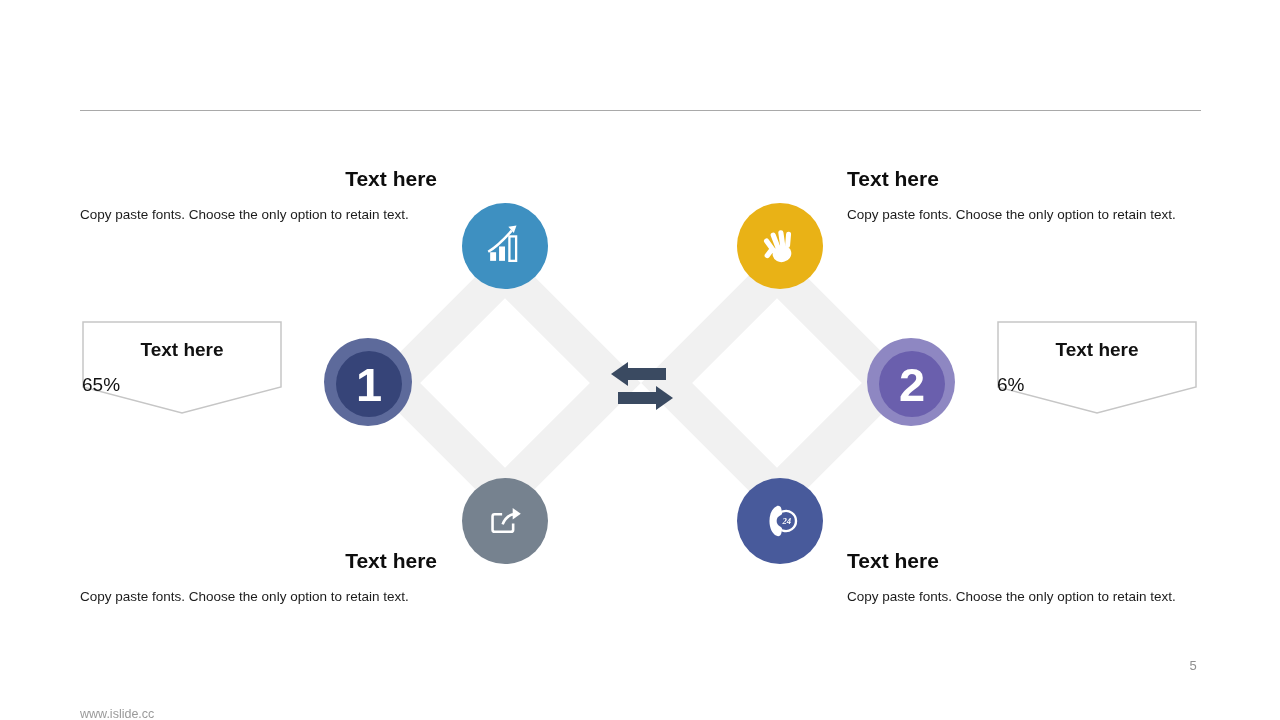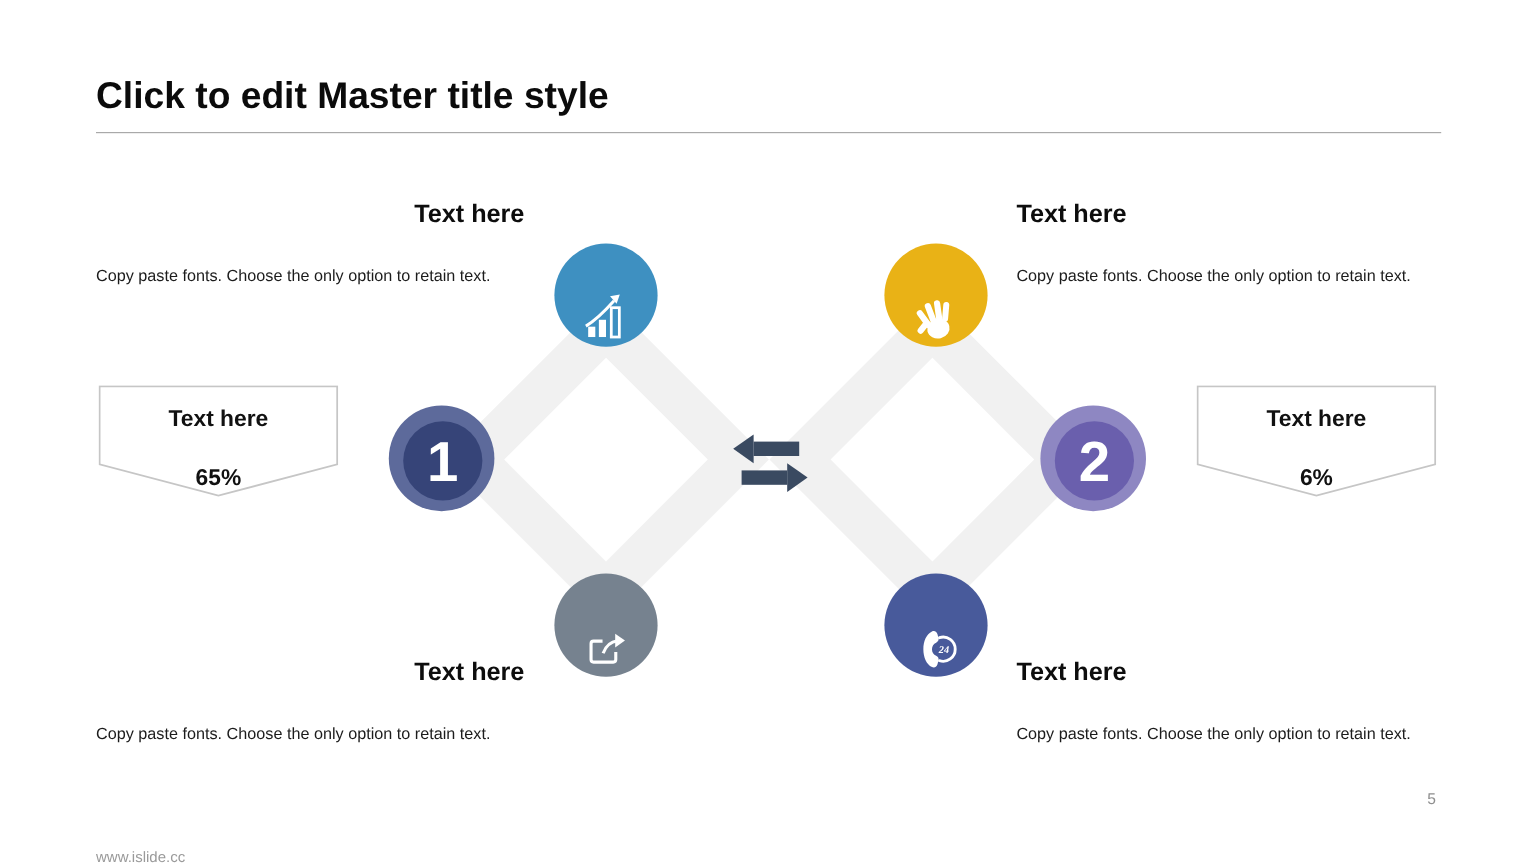--- a/index.html
+++ b/index.html
@@ -9,64 +9,63 @@
 
   .title { position: absolute; left: 80px; top: 62px; font-size: 31px; font-weight: bold; color: #0b0b0b; letter-spacing: 0; }
   .title-rule { position: absolute; left: 80px; top: 110px; width: 1121px; height: 0; border-top: 1px solid #a9a9a9; }
 
   
   .diamond { position: absolute; width: 192px; height: 192px; border: 36px solid rgba(70,70,70,0.075); transform: rotate(45deg); }
   .diamond.left  { left: 409px; top: 287px; }
   .diamond.right { left: 681px; top: 287px; }
 
   
-  .node { position: absolute; width: 86px; height: 86px; border-radius: 50%; display: flex; align-items: flex-end; justify-content: center; font-family: Liberation Serif, serif; }
+  .node { position: absolute; width: 86px; height: 86px; border-radius: 50%; display: flex; align-items: center; justify-content: center; font-family: Liberation Serif, serif; }
   .node svg { width: 46px; height: 46px; }
   .node-chart { left: 462px; top: 203px; }
   .node-hand  { left: 737px; top: 203px; }
   .node-share { left: 462px; top: 478px; }
   .node-phone { left: 737px; top: 478px; }
 
   
   .step { position: absolute; width: 88px; height: 88px; border-radius: 50%; }
   .step-inner { position: absolute; left: 12px; top: 13px; width: 66px; height: 66px; border-radius: 50%;
                 display: flex; align-items: center; justify-content: center;
                 color: #fff; font-size: 47px; font-weight: bold; }
   .step-1 { left: 324px; top: 338px; }
   .step-2 { left: 867px; top: 338px; }
 
   
   .badge { position: absolute; width: 200px; height: 96px; }
   .badge svg { position: absolute; left: 0; top: 0; }
   .badge-left  { left: 82px;  top: 321px; }
   .badge-right { left: 997px; top: 321px; }
   .badge-title { position: absolute; left: 0; top: 18px; width: 200px; text-align: center; font-size: 19px; font-weight: bold; color: #111; }
-  .badge-value { position: absolute; left: 0; top: 53px; width: 200px; text-align: center; font-size: 19px; font-weight: bold; color: #111; margin-top: 14px; }
+  .badge-value { position: absolute; left: 0; top: 53px; width: 200px; font-size: 19px; font-weight: normal; color: #111; }
 
   
   .block { position: absolute; width: 357px; }
   .block-tl { left: 80px;  top: 166px; }
   .block-tr { left: 847px; top: 166px; }
   .block-bl { left: 80px;  top: 548px; }
   .block-br { left: 847px; top: 548px; }
   .block h3 { font-size: 21px; font-weight: bold; color: #0d0d0d; line-height: 25px; }
   .block.align-r h3 { text-align: right; }
-  .block p { margin-top: 31px; font-size: 13.5px; color: #1c1c1c; line-height: 16px; }
+  .block p { margin-top: 16px; font-size: 13.5px; color: #1c1c1c; line-height: 16px; }
 
   .center-arrows { position: absolute; left: 603px; top: 360px; }
 
   .footer-url  { position: absolute; left: 80px; top: 659px; font-size: 12.5px; color: #9a9a9a; margin-top: 48px; }
   .footer-page { position: absolute; left: 1168px; top: 658px; width: 50px; text-align: center; font-size: 13px; color: #8f8f8f; }
 </style>
 </head>
 <body>
 
 <div class="slide">
 
-  <div class="title">Click to edit Master title style</div>
   <div class="title-rule"></div>
 
   <div class="diamond left"></div>
   <div class="diamond right"></div>
 
   <svg class="center-arrows" width="78" height="52" viewBox="0 0 78 52">
     <g style="fill: rgb(58, 74, 97);">
       <polygon points="8,14 25,2 25,26"></polygon>
         <rect x="25" y="8" width="38" height="12"></rect>
       <polygon points="70,38 53,26 53,50"></polygon>

